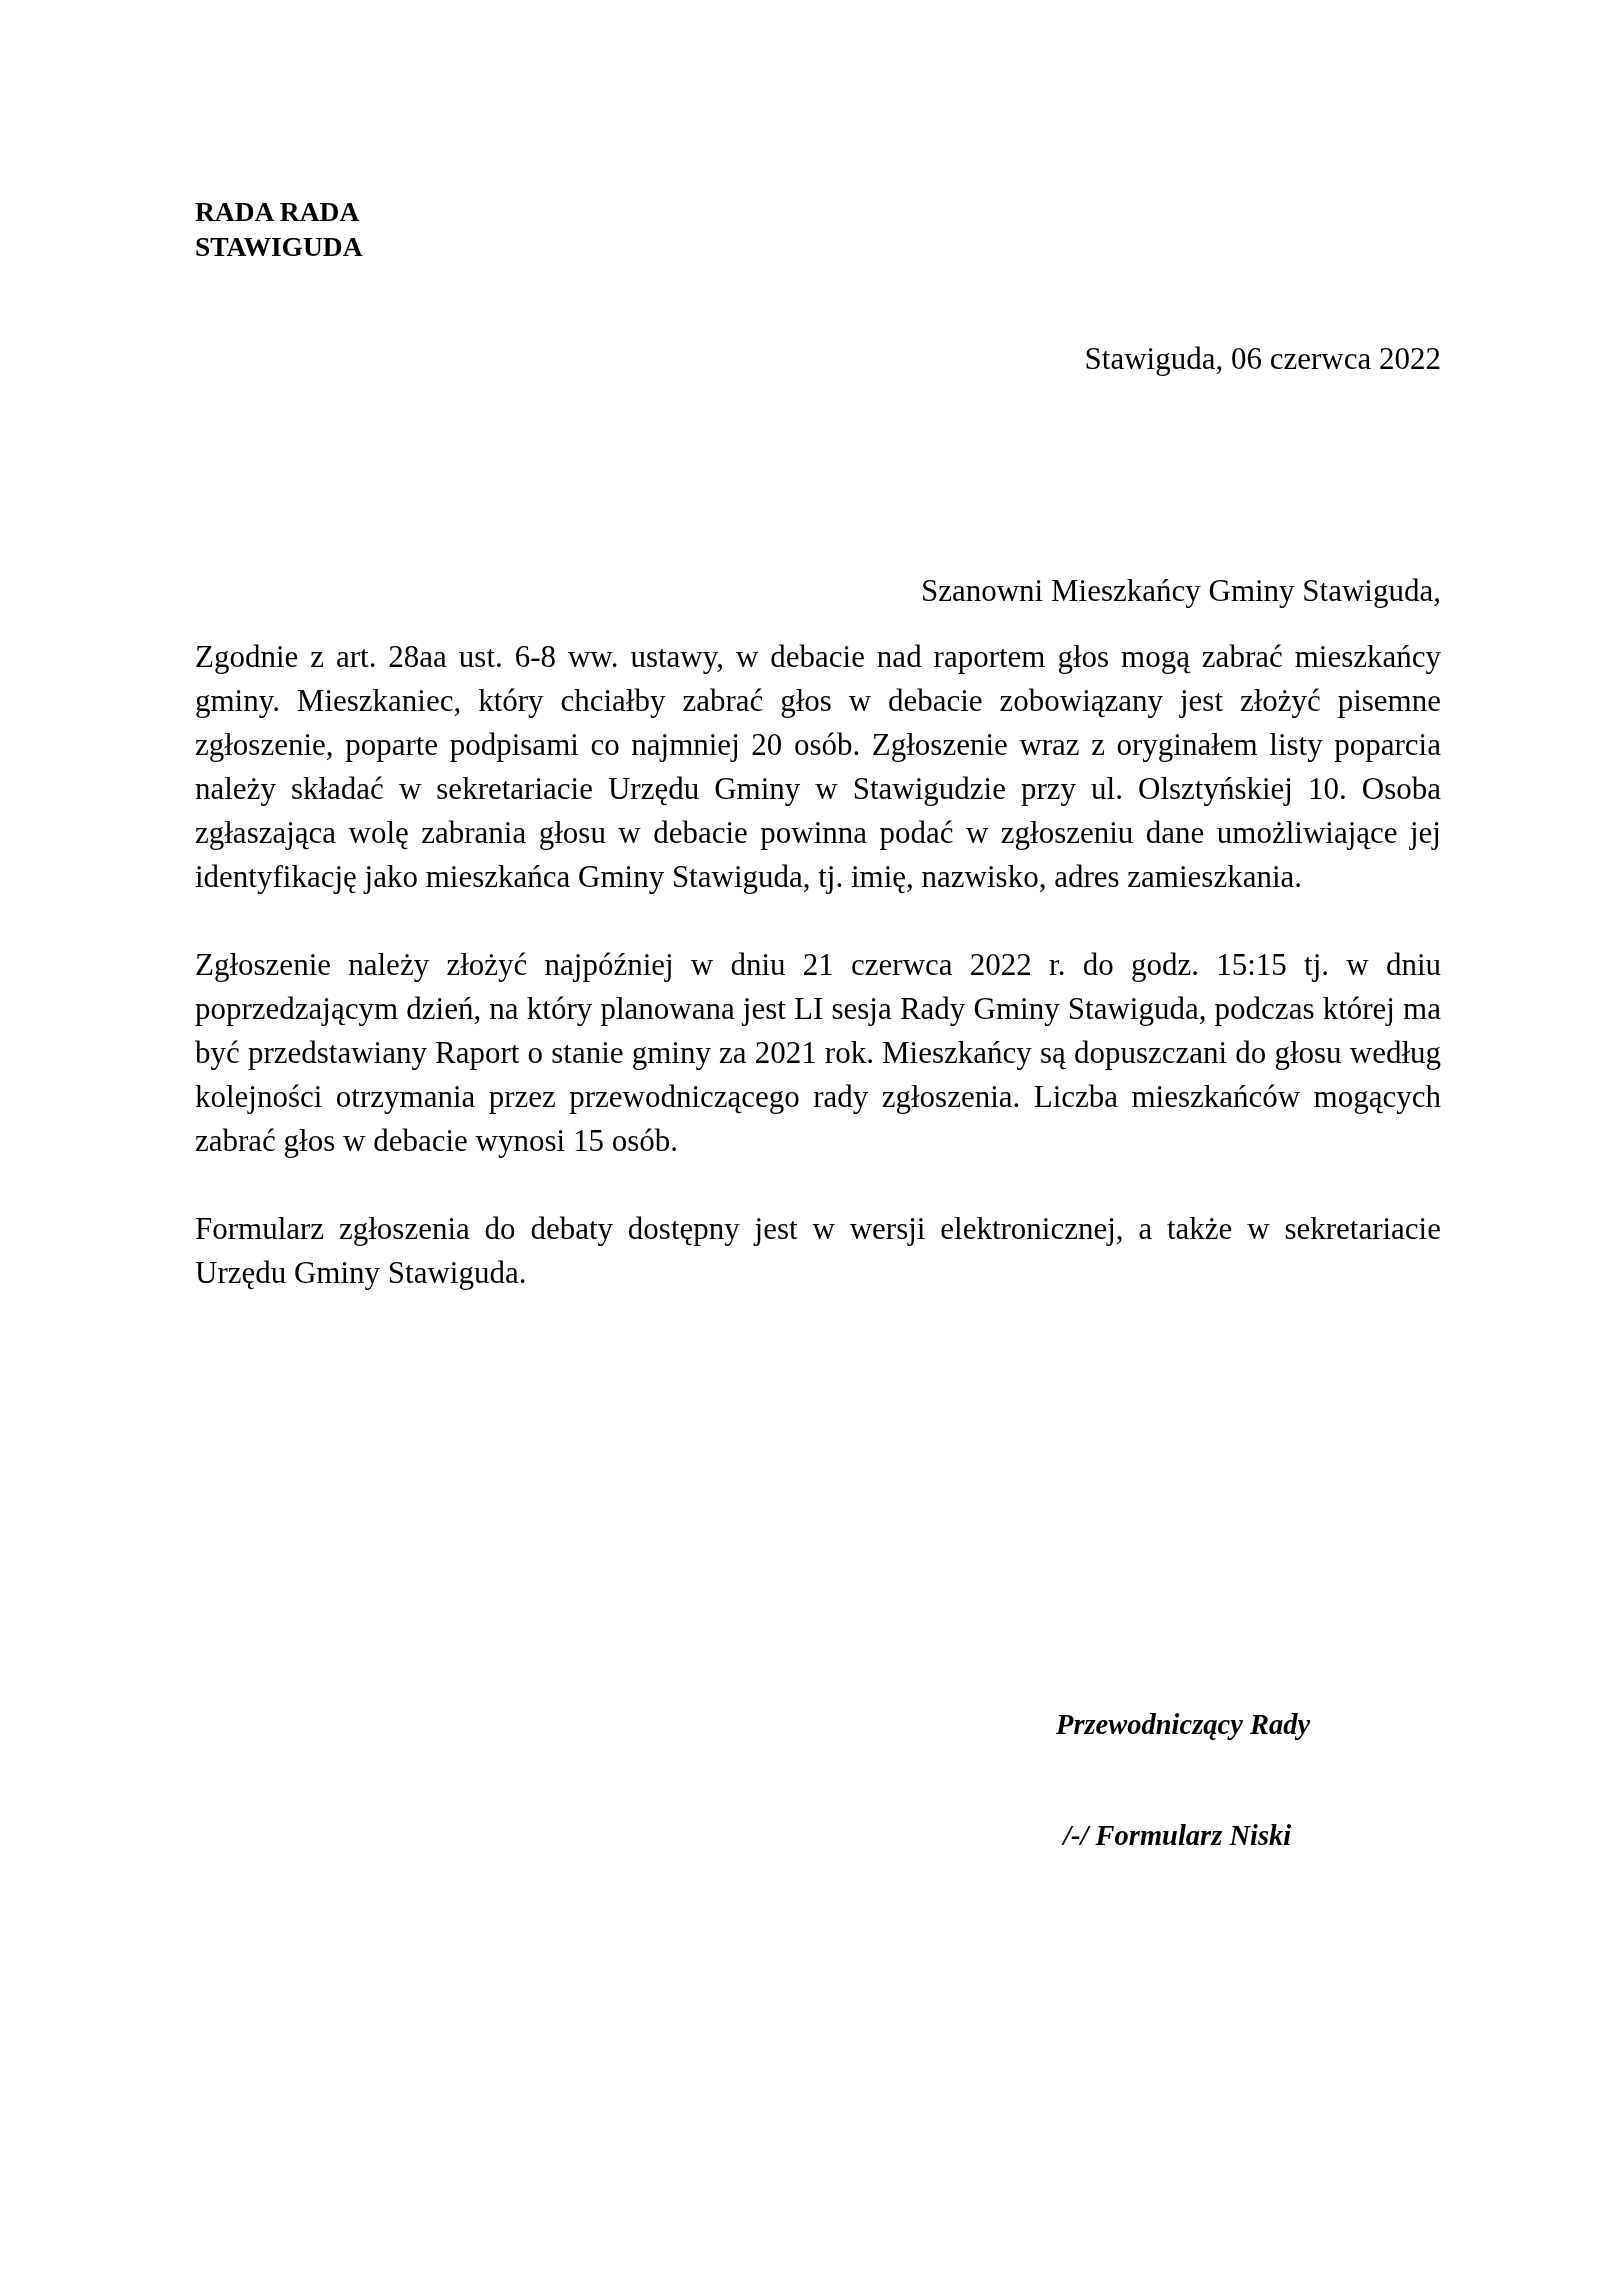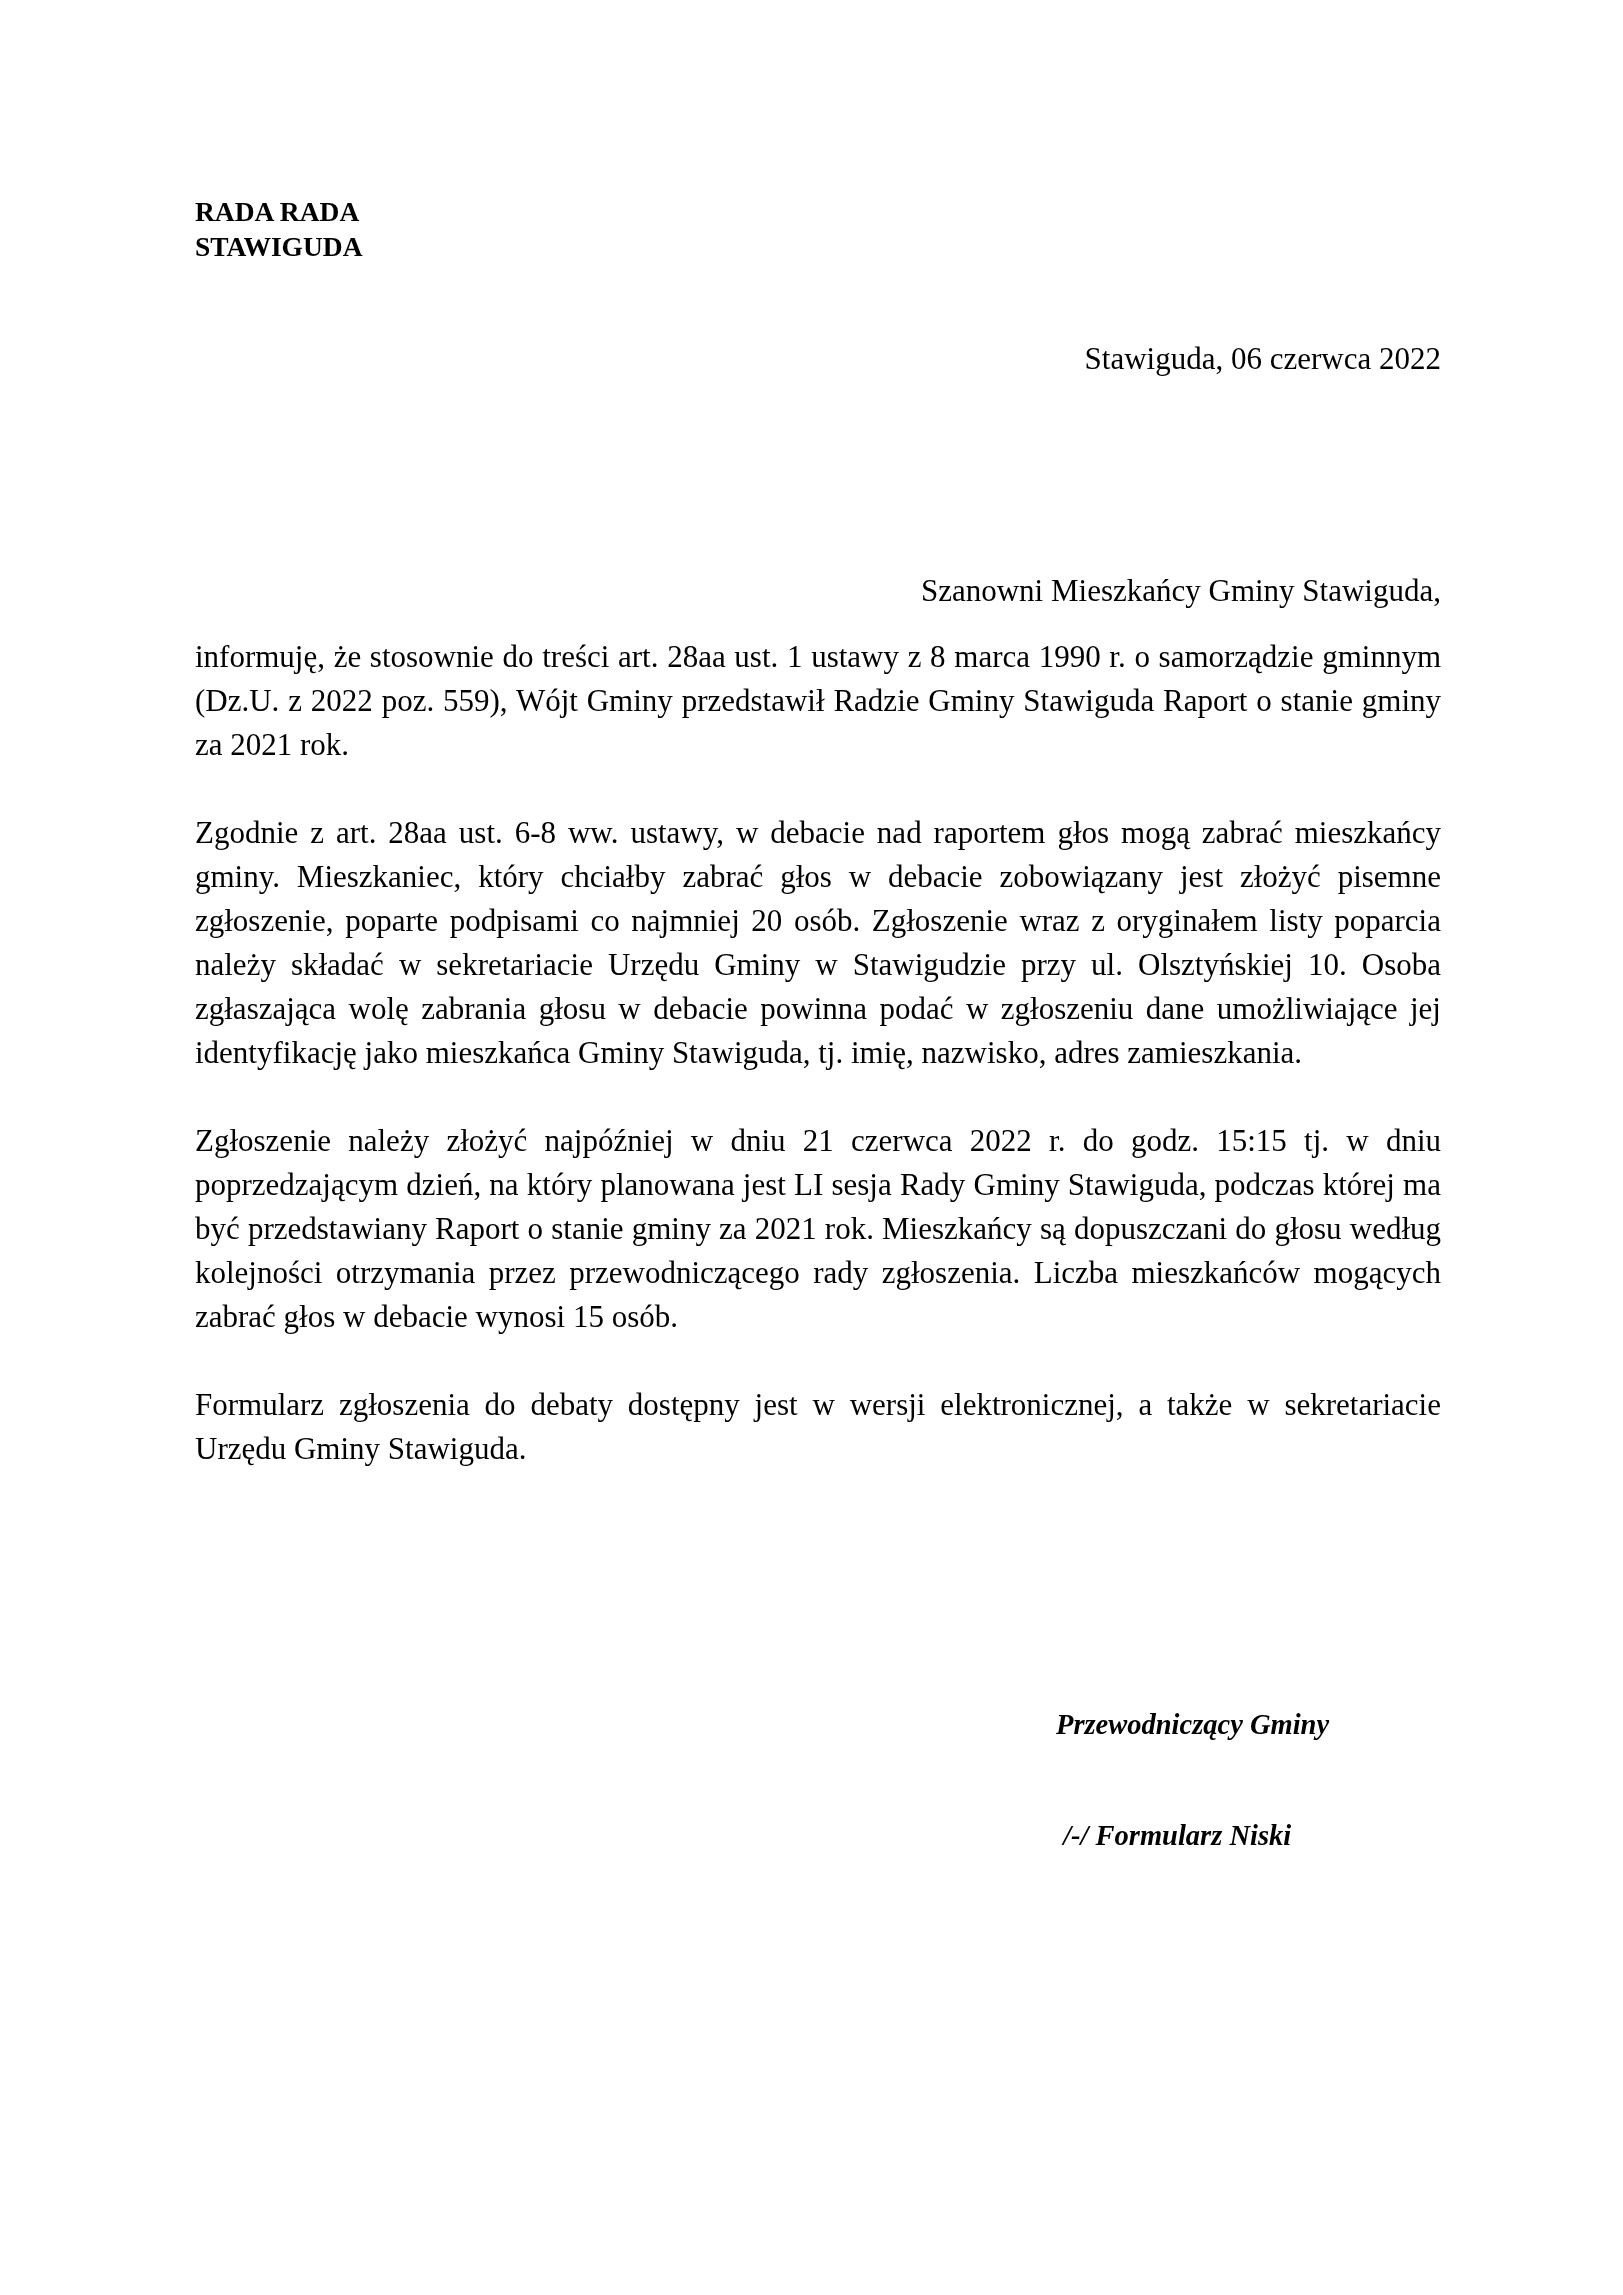--- a/index.html
+++ b/index.html
@@ -72,25 +72,24 @@
 
   <div class="sender">
     <div>RADA RADA</div>
     <div>STAWIGUDA</div>
   </div>
 
   <div class="date">Stawiguda, 06 czerwca 2022</div>
 
   <div class="body-text">
     <p class="salutation">Szanowni Mieszkańcy Gminy Stawiguda,</p>
-    <p>informuję, że stosownie do treści art. 28aa ust. 1 ustawy z 8 marca 1990 r. o samorządzie gminnym (Dz.U. z 2022 poz. 559), Wójt Gminy przedstawił Radzie Gminy Stawiguda Raport o stanie gminy za 2021 rok.</p>
     <p>Zgodnie z art. 28aa ust. 6-8 ww. ustawy, w debacie nad raportem głos mogą zabrać mieszkańcy gminy. Mieszkaniec, który chciałby zabrać głos w debacie zobowiązany jest złożyć pisemne zgłoszenie, poparte podpisami co najmniej 20 osób. Zgłoszenie wraz z oryginałem listy poparcia należy składać w sekretariacie Urzędu Gminy w Stawigudzie przy ul. Olsztyńskiej 10. Osoba zgłaszająca wolę zabrania głosu w debacie powinna podać w zgłoszeniu dane umożliwiające jej identyfikację jako mieszkańca Gminy Stawiguda, tj. imię, nazwisko, adres zamieszkania.</p>
     <p>Zgłoszenie należy złożyć najpóźniej w dniu 21 czerwca 2022 r. do godz. 15:15 tj. w dniu poprzedzającym dzień, na który planowana jest LI sesja Rady Gminy Stawiguda, podczas której ma być przedstawiany Raport o stanie gminy za 2021 rok. Mieszkańcy są dopuszczani do głosu według kolejności otrzymania przez przewodniczącego rady zgłoszenia. Liczba mieszkańców mogących zabrać głos w debacie wynosi 15 osób.</p>
     <p>Formularz zgłoszenia do debaty dostępny jest w wersji elektronicznej, a także w sekretariacie Urzędu Gminy Stawiguda.</p>
   </div>
 
   <div class="signature">
-    <div>Przewodniczący Gminy</div>
+    <div>Przewodniczący Rady</div>
     <div> /-/ Formularz Niski</div>
   </div>
 
 </div>
 
 
 </body></html>

